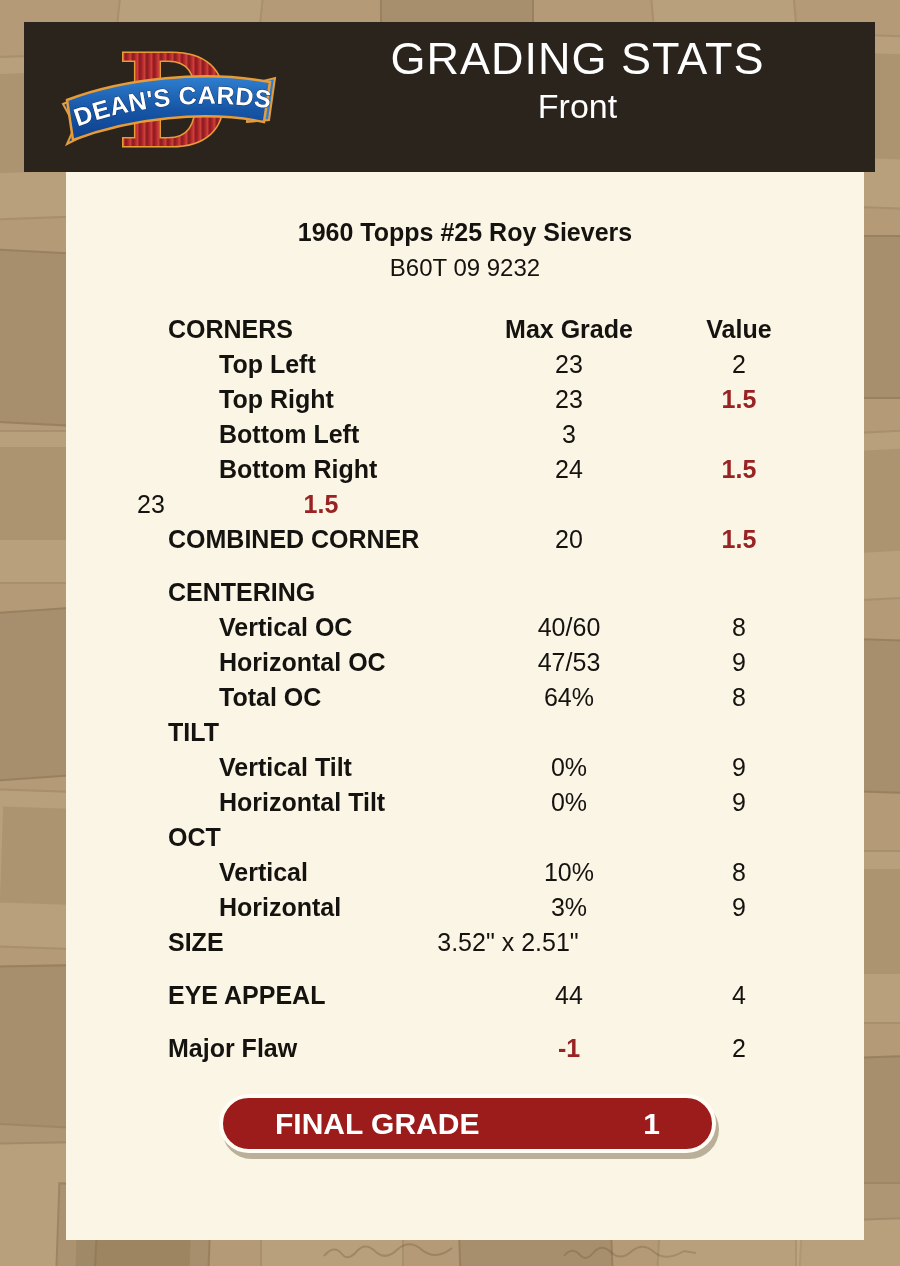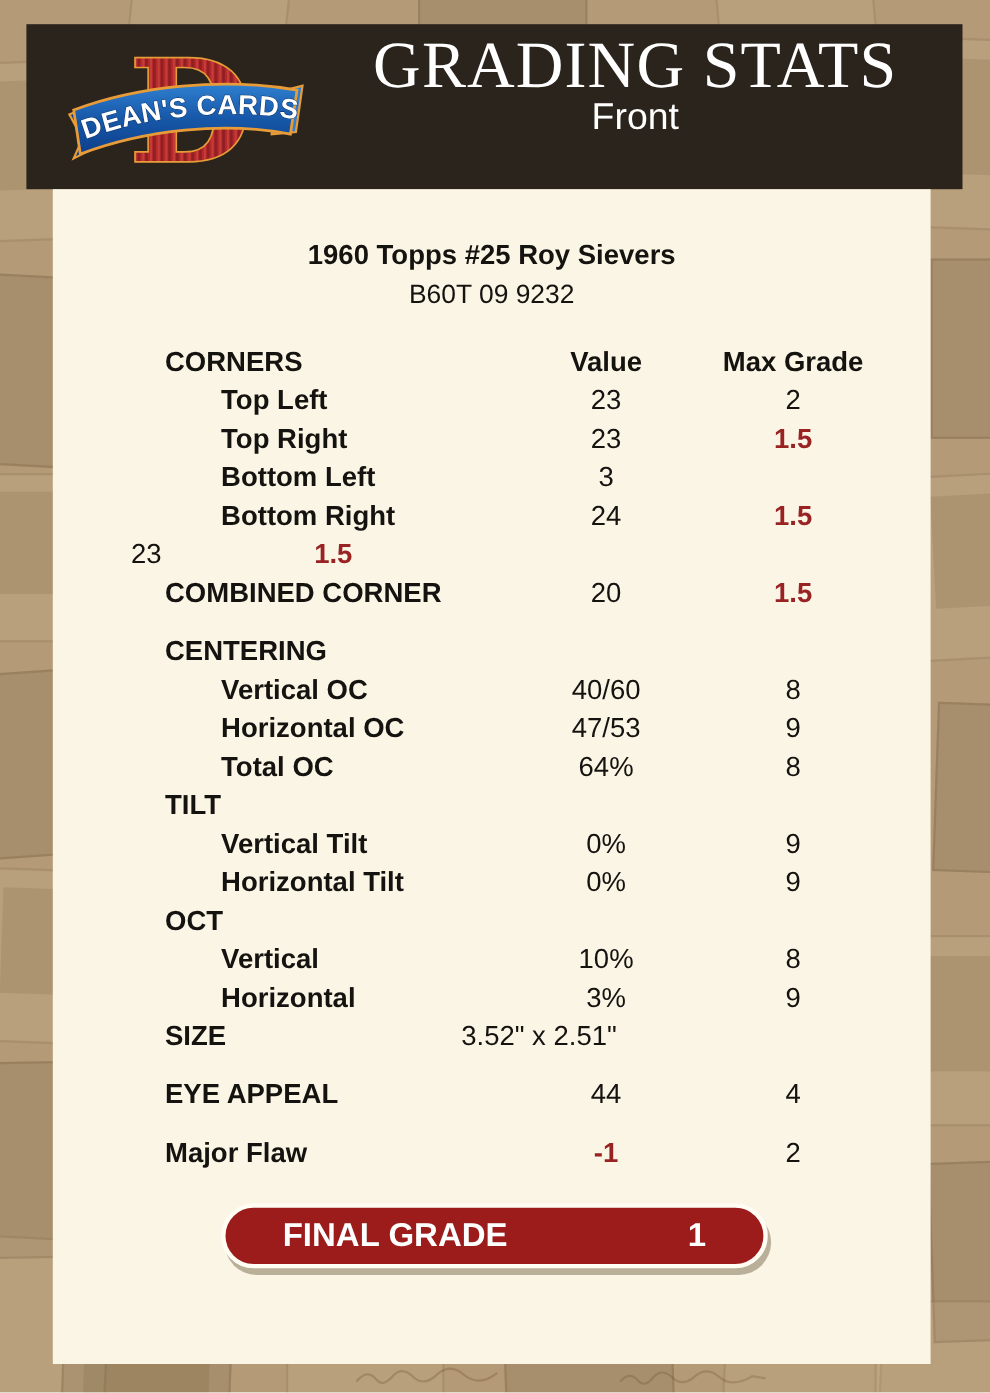--- a/index.html
+++ b/index.html
@@ -15,25 +15,25 @@
   .bg-collage{position:absolute;inset:0;pointer-events:none;}
   .bg-card{position:absolute;border:2px solid rgba(92,68,38,.18);background:rgba(214,194,162,.16);}
   .bg-card.dark{background:rgba(75,55,30,.12);}
   .bg-card .ph{position:absolute;left:12%;top:10%;width:76%;height:62%;background:rgba(100,75,45,.14);}
   .squiggle{position:absolute;opacity:.55;}
 
   
   .header{position:absolute;left:24px;top:22px;width:851px;height:150px;background:var(--header-bg);display:flex;}
   .logo{width:225px;height:130px;margin:10px 0 0 31px;flex:none;}
   .header-text{flex:1;text-align:center;color:#fff;padding-top:12px;}
-  .header-title{font-size:60px;line-height:50px;letter-spacing:1px;font-family:Liberation Serif, serif;}
+  .header-title{font-size:45px;line-height:50px;letter-spacing:1px;}
   .header-subtitle{font-size:34px;line-height:44px;}
 
   
-  .panel{position:absolute;left:48px;top:172px;width:798px;height:1068px;background:var(--panel-bg);}
+  .panel{position:absolute;left:66px;top:172px;width:798px;height:1068px;background:var(--panel-bg);}
   .card-title{margin-top:42px;text-align:center;font-size:25px;font-weight:bold;line-height:36px;}
   .card-code{text-align:center;font-size:24px;line-height:36px;}
 
   
   .grading-table{margin-top:26px;}
   .row{display:flex;height:35px;align-items:center;font-size:25px;}
   .cell{white-space:nowrap;}
   .cell-label{width:418px;padding-left:102px;box-sizing:border-box;font-weight:bold;}
   .indent .cell-label{padding-left:153px;}
   .cell-value{width:170px;text-align:center;}
@@ -131,22 +131,22 @@
     </div>
   </header>
 
   <main class="panel">
     <div class="card-title">1960 Topps #25 Roy Sievers</div>
     <div class="card-code">B60T 09 9232</div>
 
     <div class="grading-table">
         <div class="row header-row">
     <div class="cell cell-label">CORNERS</div>
+    <div class="cell cell-max">Max Grade</div>
     <div class="cell cell-value">Value</div>
-    <div class="cell cell-max">Max Grade</div>
   </div>
         <div class="row indent">
     <div class="cell cell-label">Top Left</div>
     <div class="cell cell-value">23</div>
     <div class="cell cell-max">2</div>
   </div>
         <div class="row indent">
     <div class="cell cell-label">Top Right</div>
     <div class="cell cell-value">23</div>
     <div class="cell cell-max red">1.5</div>

